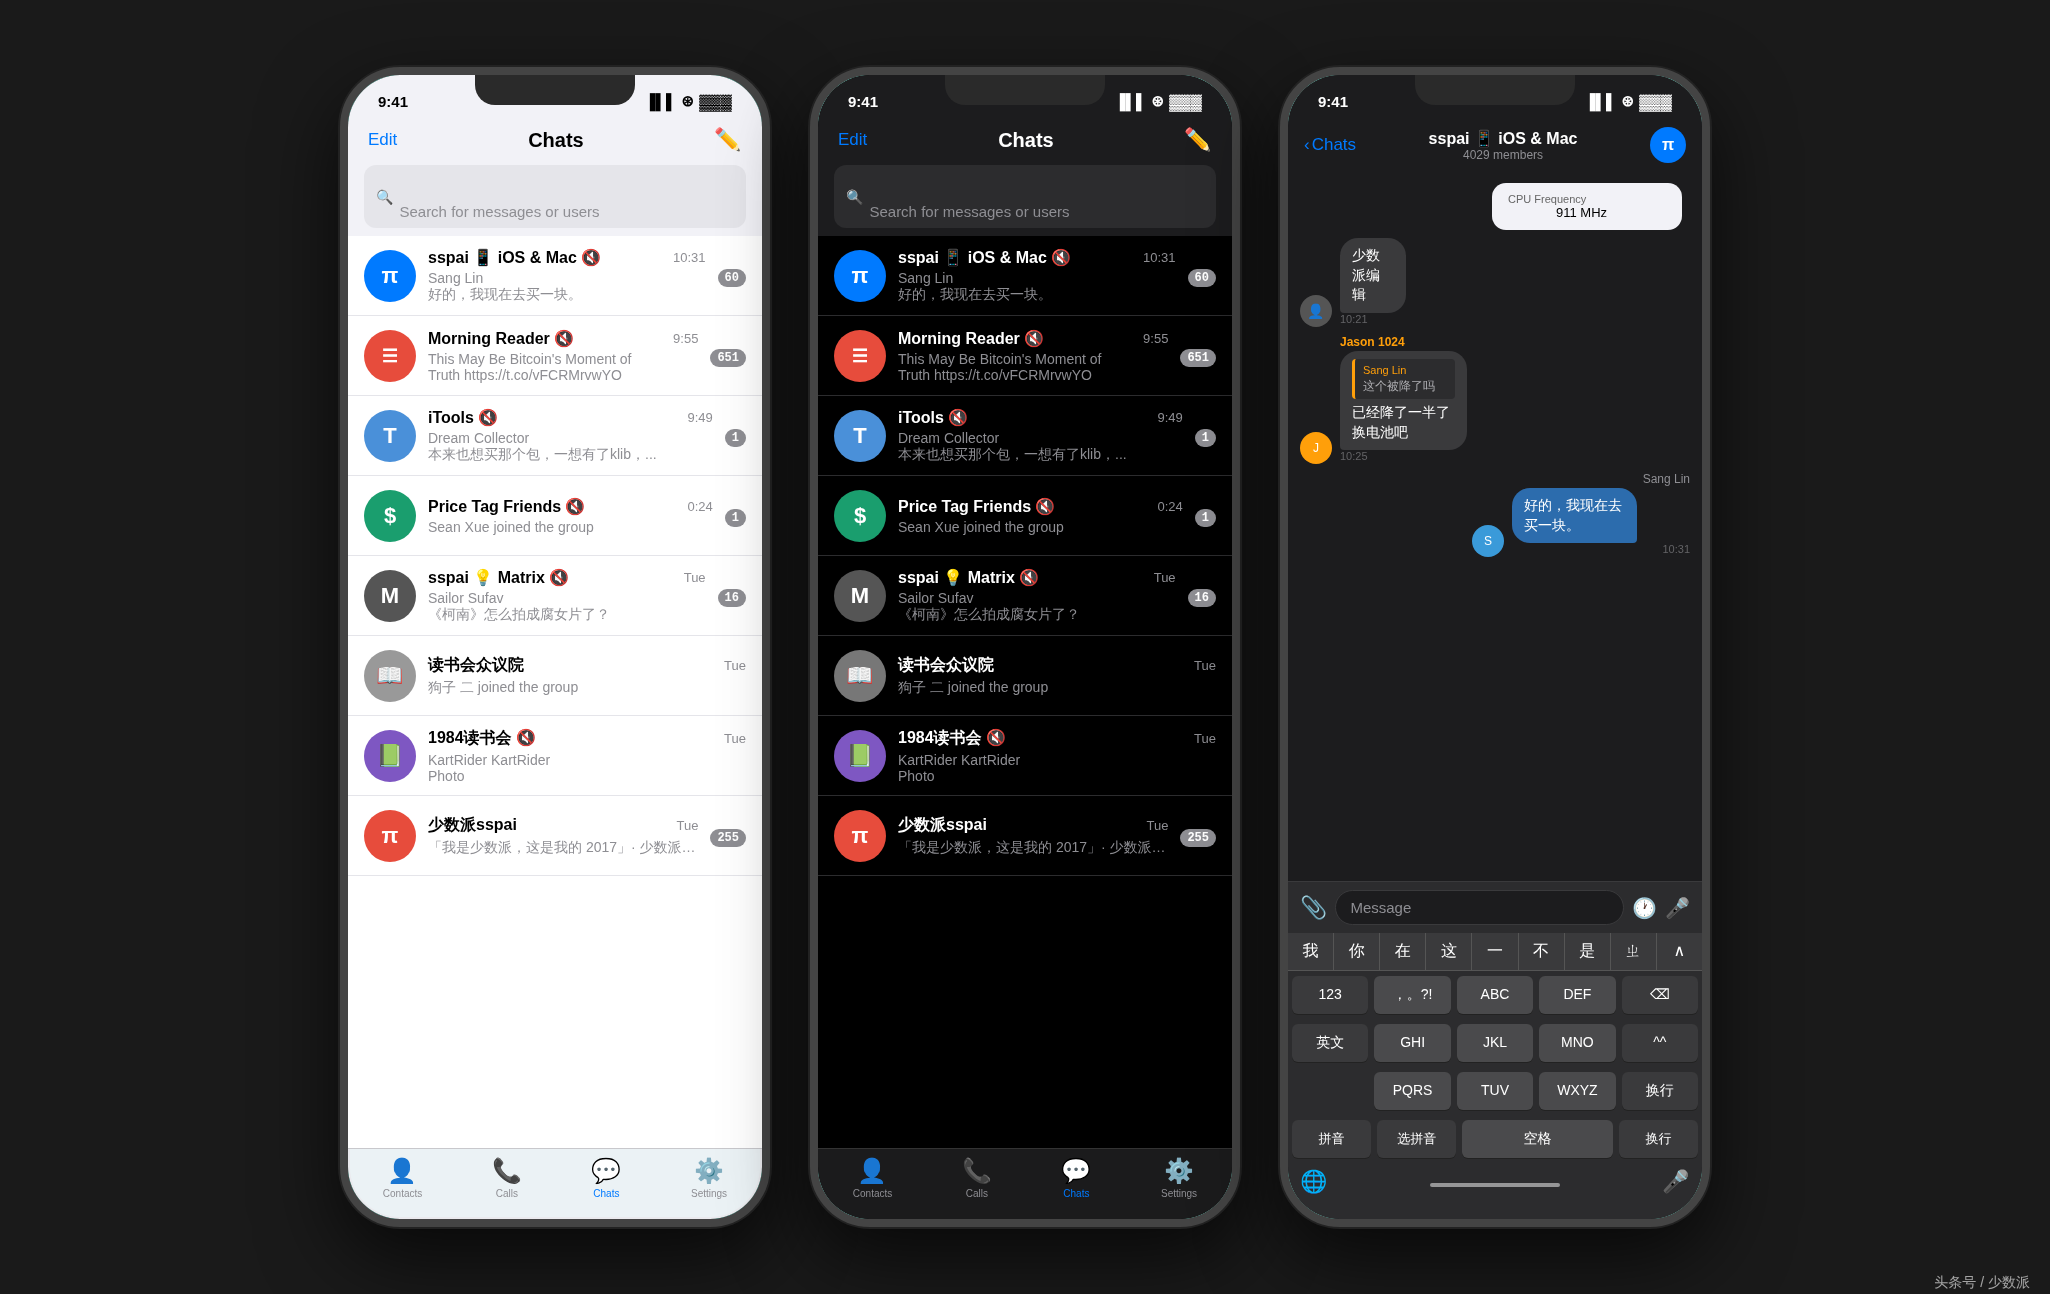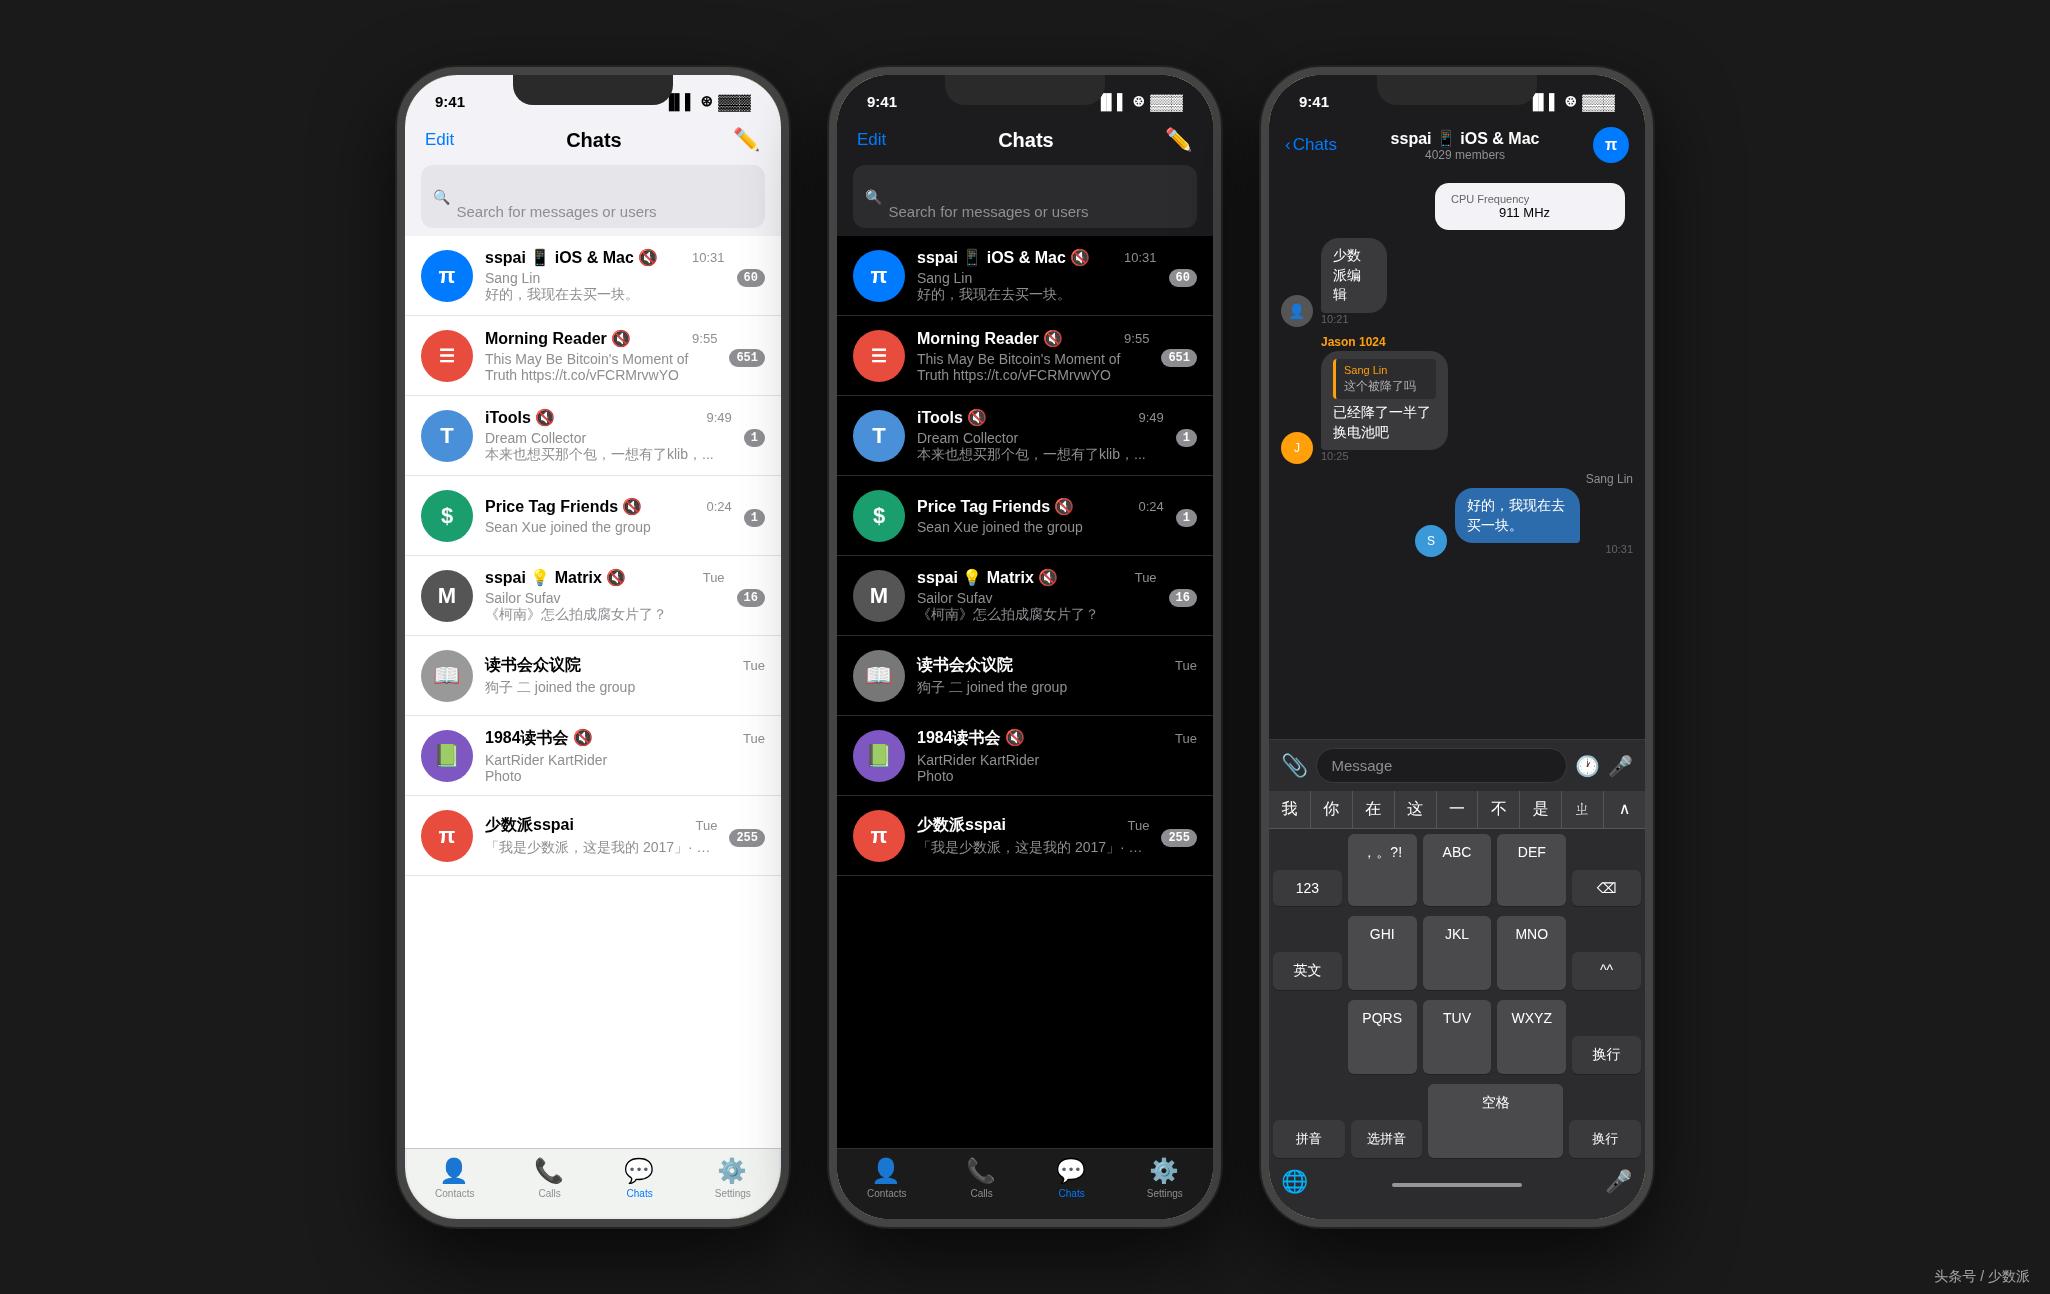--- a/index.html
+++ b/index.html
@@ -10,23 +10,23 @@
       display: flex;
       align-items: center;
       justify-content: center;
       gap: 40px;
       font-family: -apple-system, 'SF Pro Text', 'Helvetica Neue', sans-serif;
       overflow: hidden;
     }
 
     
     .phone {
-      width: 392px;
+      width: 430px;
       height: 1160px;
-      background: #bef264;
+      background: #5eead4;
       border-radius: 60px;
       border: 8px solid #444;
       box-shadow: 0 0 0 2px #222, 0 30px 80px rgba(0,0,0,0.7), inset 0 0 0 2px #555;
       position: relative;
       overflow: hidden;
       display: flex;
       flex-direction: column;
     }
 
     .phone-screen {
@@ -324,39 +324,39 @@
     .kb-key {
       flex: 1;
       background: #4a4a4c;
       border-radius: 6px;
       padding: 10px 4px;
       text-align: center;
       color: #fff;
       font-size: 14px;
       box-shadow: 0 1px 0 #222;
     }
-    .kb-key.dark-key { background: #3a3a3c; margin-top: 36px; }
+    .kb-key.dark-key { background: #3a3a3c; }
     .kb-key.wide { flex: 1.5; font-size: 13px; }
     .kb-key.space { flex: 3; }
     .kb-bottom { display: flex; justify-content: space-between; padding: 6px 12px 24px; align-items: center; }
     .kb-globe { color: #fff; font-size: 22px; }
     .kb-mic { color: #fff; font-size: 22px; }
     .kb-home-bar {
       height: 4px;
       background: #fff;
       border-radius: 2px;
       width: 130px;
       margin: 6px auto 0;
       opacity: 0.5;
     }
 
     
     .watermark {
       position: absolute;
-      bottom: 8px;
+      bottom: 2px;
       right: 20px;
       color: rgba(255,255,255,0.6);
       font-size: 14px;
     }
   </style>
 </head>
 <body>
 
 <div class="phone">
   <div class="phone-screen">

